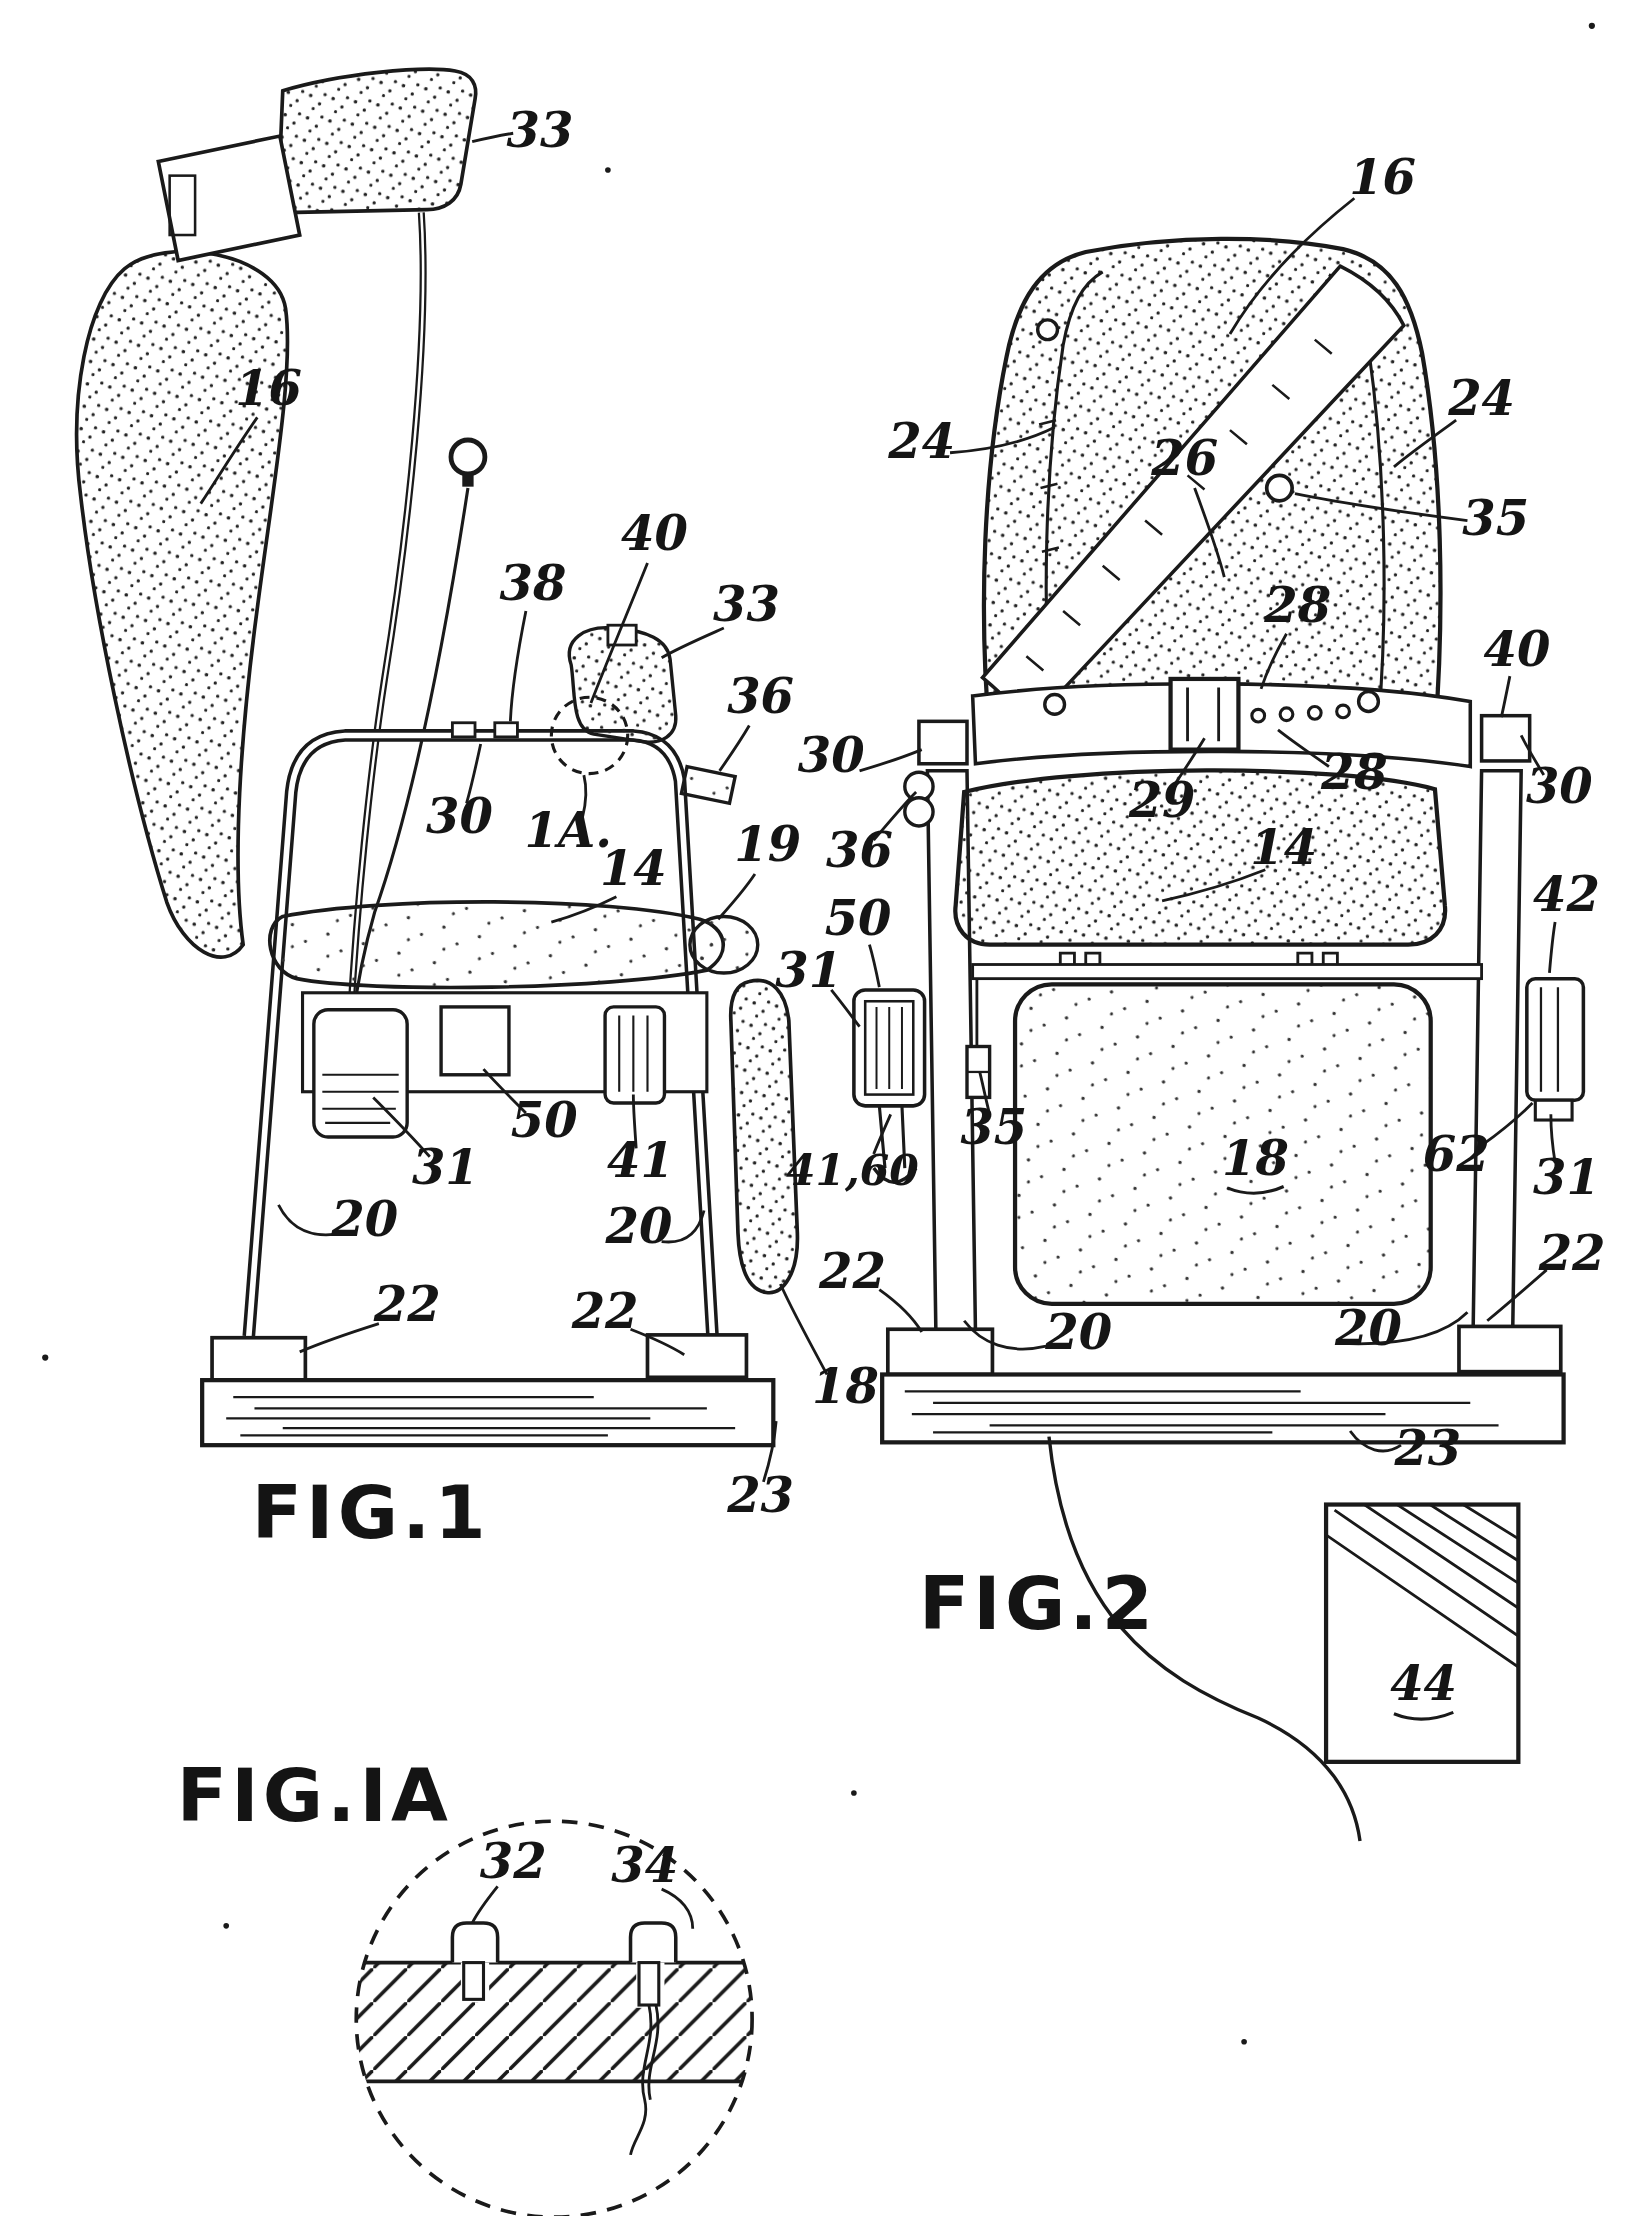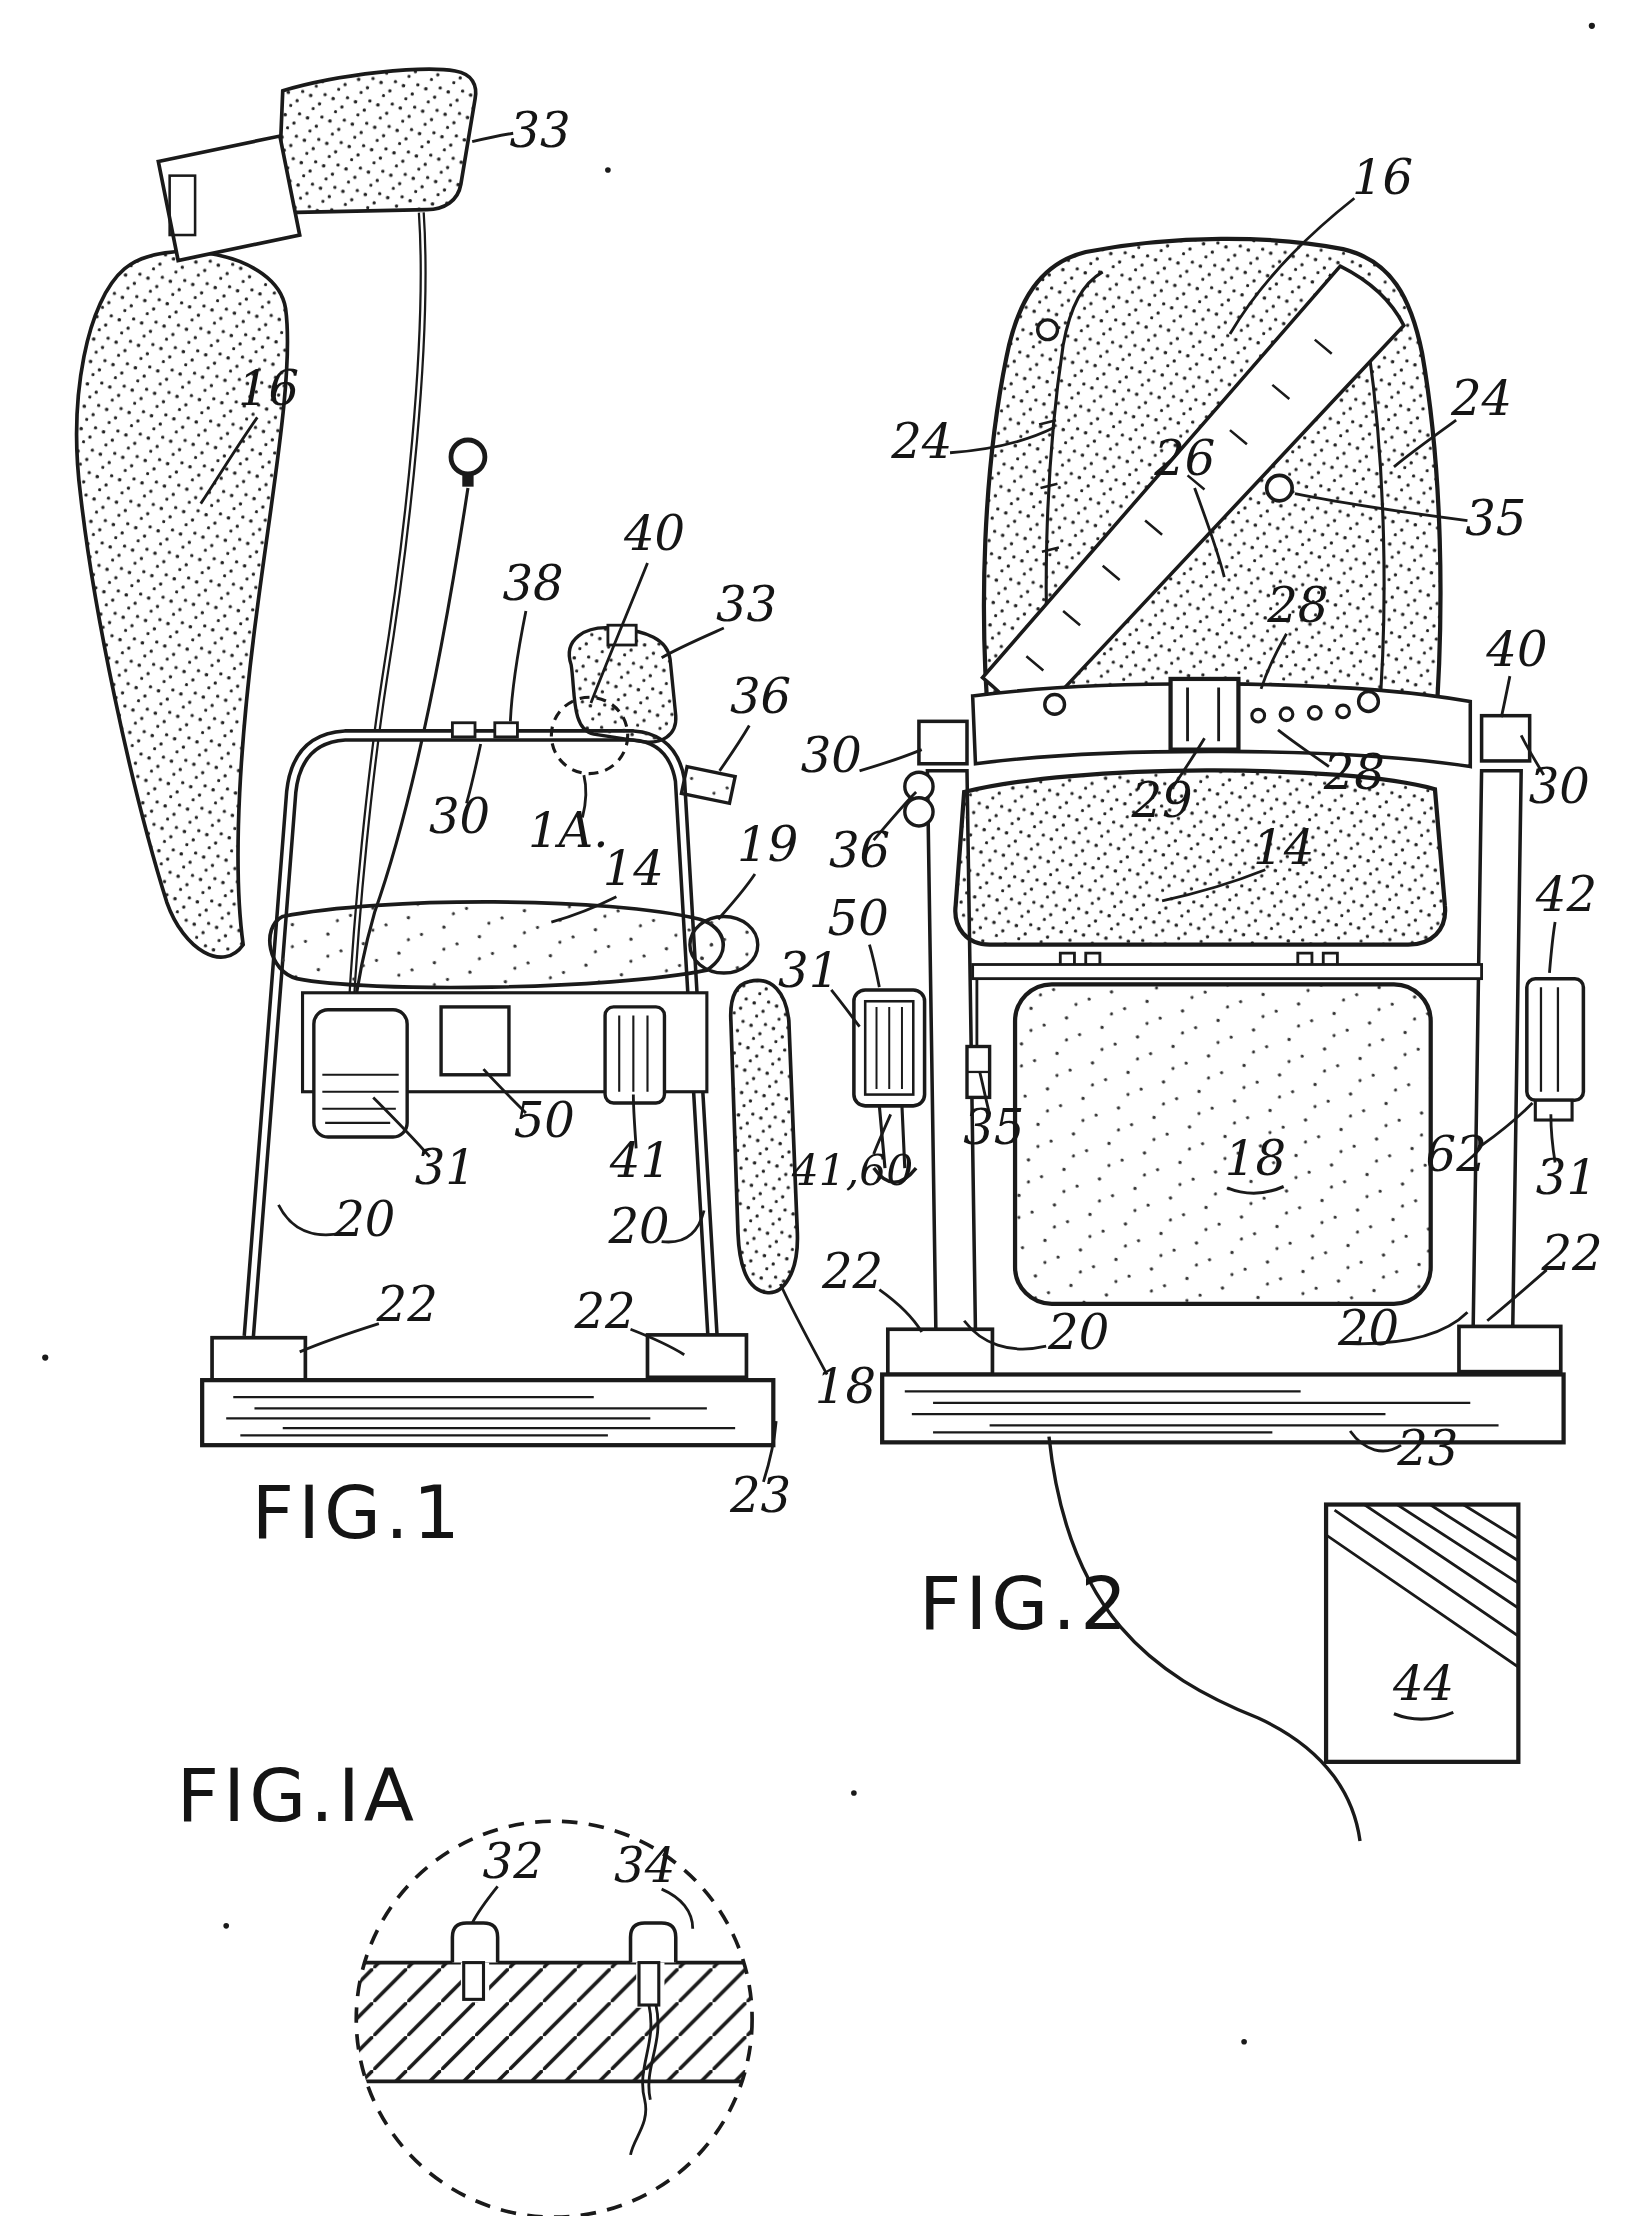--- a/index.html
+++ b/index.html
@@ -1,16 +1,16 @@
 <!DOCTYPE html>
 <html style="font-size:13.5px"><head>
 <meta charset="utf-8">
 <style>
   html,body{margin:0;padding:0;background:#fff;}
-  .sheet{position:relative;width:1647px;height:2216px;background:#ffffff;overflow:hidden;}
+  .sheet{position:relative;width:1647px;height:2216px;background:#ffffff;overflow:hidden;font-weight:bold;}
   .sheet svg{position:absolute;left:0;top:0;}
   .ref{font-family:"DejaVu Serif",serif;font-style:italic;font-size:34px;fill:#151515;}
   .refsm{font-family:"DejaVu Serif",serif;font-style:italic;font-size:30px;fill:#151515;}
   .figtitle{font-family:"DejaVu Sans",sans-serif;font-size:52px;letter-spacing:3px;fill:#141414;}
   .ink{stroke:#1a1a1a;fill:none;}
 </style>
 </head>
 <body>
 
 <div class="sheet">

